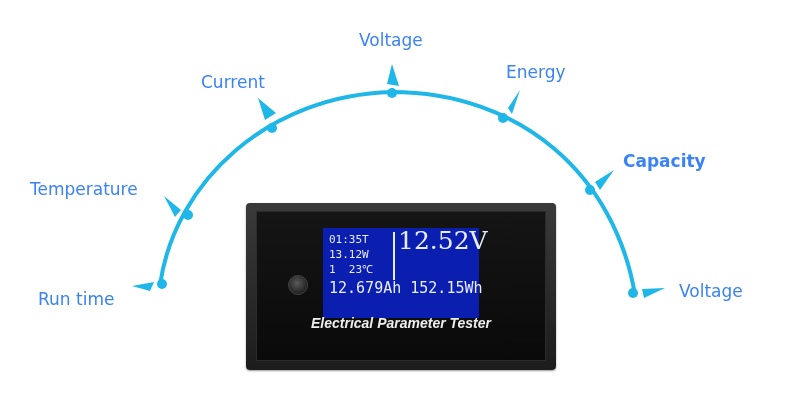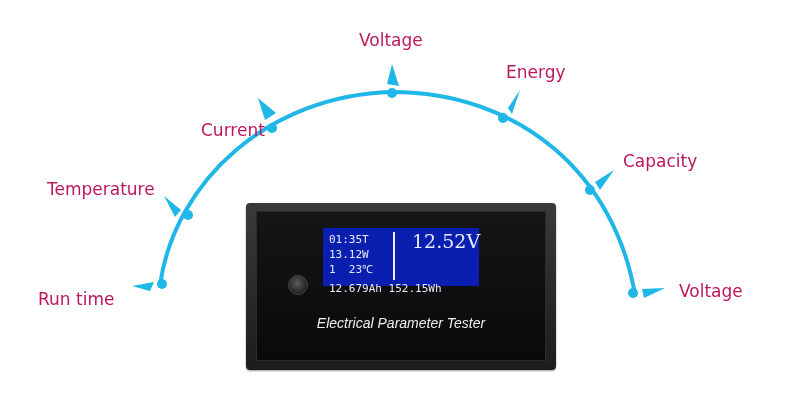--- a/index.html
+++ b/index.html
@@ -1,27 +1,27 @@
 <!DOCTYPE html>
 <html><head>
 <meta charset="utf-8">
 <style>
   html,body{margin:0;padding:0;background:#fff;}
   body{width:790px;height:400px;position:relative;overflow:hidden;font-family:"DejaVu Sans",sans-serif;}
-  .label{position:absolute;font-size:17px;color:#be185d;white-space:nowrap;}
+  .label{position:absolute;font-size:17px;color:#3b82f6;white-space:nowrap;}
   svg.arc{position:absolute;left:0;top:0;}
   .device{position:absolute;left:246px;top:203px;width:310px;height:167px;background:linear-gradient(180deg,#3a3a3a,#1c1c1c);border-radius:4px;box-shadow:0 1px 2px rgba(0,0,0,.4);}
   .bevel{position:absolute;left:10px;top:8px;right:10px;bottom:9px;background:linear-gradient(180deg,#151515,#0a0a0a);border:1px solid #2b2b2b;}
-  .screen{position:absolute;left:77px;top:25px;width:156px;height:58px;background:#0a1fb0;color:#e8ecff;font-family:"DejaVu Sans Mono",monospace;}
+  .screen{position:absolute;left:77px;top:25px;width:156px;height:90px;background:#0a1fb0;color:#e8ecff;font-family:"DejaVu Sans Mono",monospace;}
   .left-col{position:absolute;left:6px;top:4px;font-size:11px;line-height:15px;}
   .divider{position:absolute;left:70px;top:4px;width:2px;height:48px;background:#e8ecff;}
-  .right-col{position:absolute;left:89px;top:1px;font-family:"DejaVu Serif",serif;font-size:19px;line-height:24px;}
-  .bottom-row{position:absolute;left:6px;top:53px;font-size:11px;line-height:15px;white-space:pre;text-align:right;}
+  .right-col{position:absolute;left:75px;top:1px;font-family:"DejaVu Serif",serif;font-size:25px;line-height:24px;}
+  .bottom-row{position:absolute;left:6px;top:53px;font-size:15px;line-height:15px;white-space:pre;text-align:right;}
   .knob{position:absolute;left:42px;top:72px;width:18px;height:18px;border-radius:50%;background:radial-gradient(circle at 45% 40%,#5a5a5a,#222 70%);border:1px solid #444;}
-  .caption{position:absolute;left:0;right:0;top:112px;text-align:center;color:#eee;font-style:italic;font-weight:normal;font-size:14px;font-family:"Liberation Sans",sans-serif;}
+  .caption{position:absolute;left:0;right:0;top:112px;text-align:center;color:#eee;font-style:italic;font-weight:bold;font-size:14px;font-family:"Liberation Sans",sans-serif;}
 </style>
 </head>
 <body>
 
 <svg class="arc" width="790" height="400">
   <path d="M160,285 C175,180 270,95 392,92 C520,92 615,175 635,295" fill="none" stroke="#1fb6e8" stroke-width="4" stroke-linecap="round"></path>
   <g fill="#1fb6e8">
     <circle cx="162" cy="284" r="5"></circle>
     <circle cx="188" cy="215" r="5"></circle>
     <circle cx="272" cy="128" r="5"></circle>
@@ -33,25 +33,25 @@
     <path d="M181,210 L164,196 L175,217 Z"></path>
     <path d="M265,120 L258,98 L276,113 Z"></path>
     <path d="M387,84 L392,64 L399,86 Z"></path>
     <path d="M508,108 L520,90 L512,114 Z"></path>
     <path d="M595,182 L614,170 L600,190 Z"></path>
     <path d="M642,289 L665,288 L644,298 Z"></path>
   </g>
 </svg>
 
 <div class="label" style="left:38px;top:289px;">Run time</div>
-<div class="label" style="left:47px;top:179px;">Temperature</div>
-<div class="label" style="left:201px;top:72px;margin-top:48px;">Current</div>
+<div class="label" style="left:30px;top:179px;">Temperature</div>
+<div class="label" style="left:201px;top:72px;">Current</div>
 <div class="label" style="left:359px;top:30px;">Voltage</div>
 <div class="label" style="left:506px;top:62px;">Energy</div>
-<div class="label" style="left:623px;top:151px;">Capacity</div>
+<div class="label" style="left:623px;top:151px;font-weight:bold;">Capacity</div>
 <div class="label" style="left:679px;top:281px;">Voltage</div>
 
 <div class="device">
   <div class="bevel"></div>
   <div class="knob"></div>
   <div class="screen">
     <div class="left-col">
       <div>01:35T</div>
       <div>13.12W</div>
       <div style="white-space:pre;">1  23℃</div>

